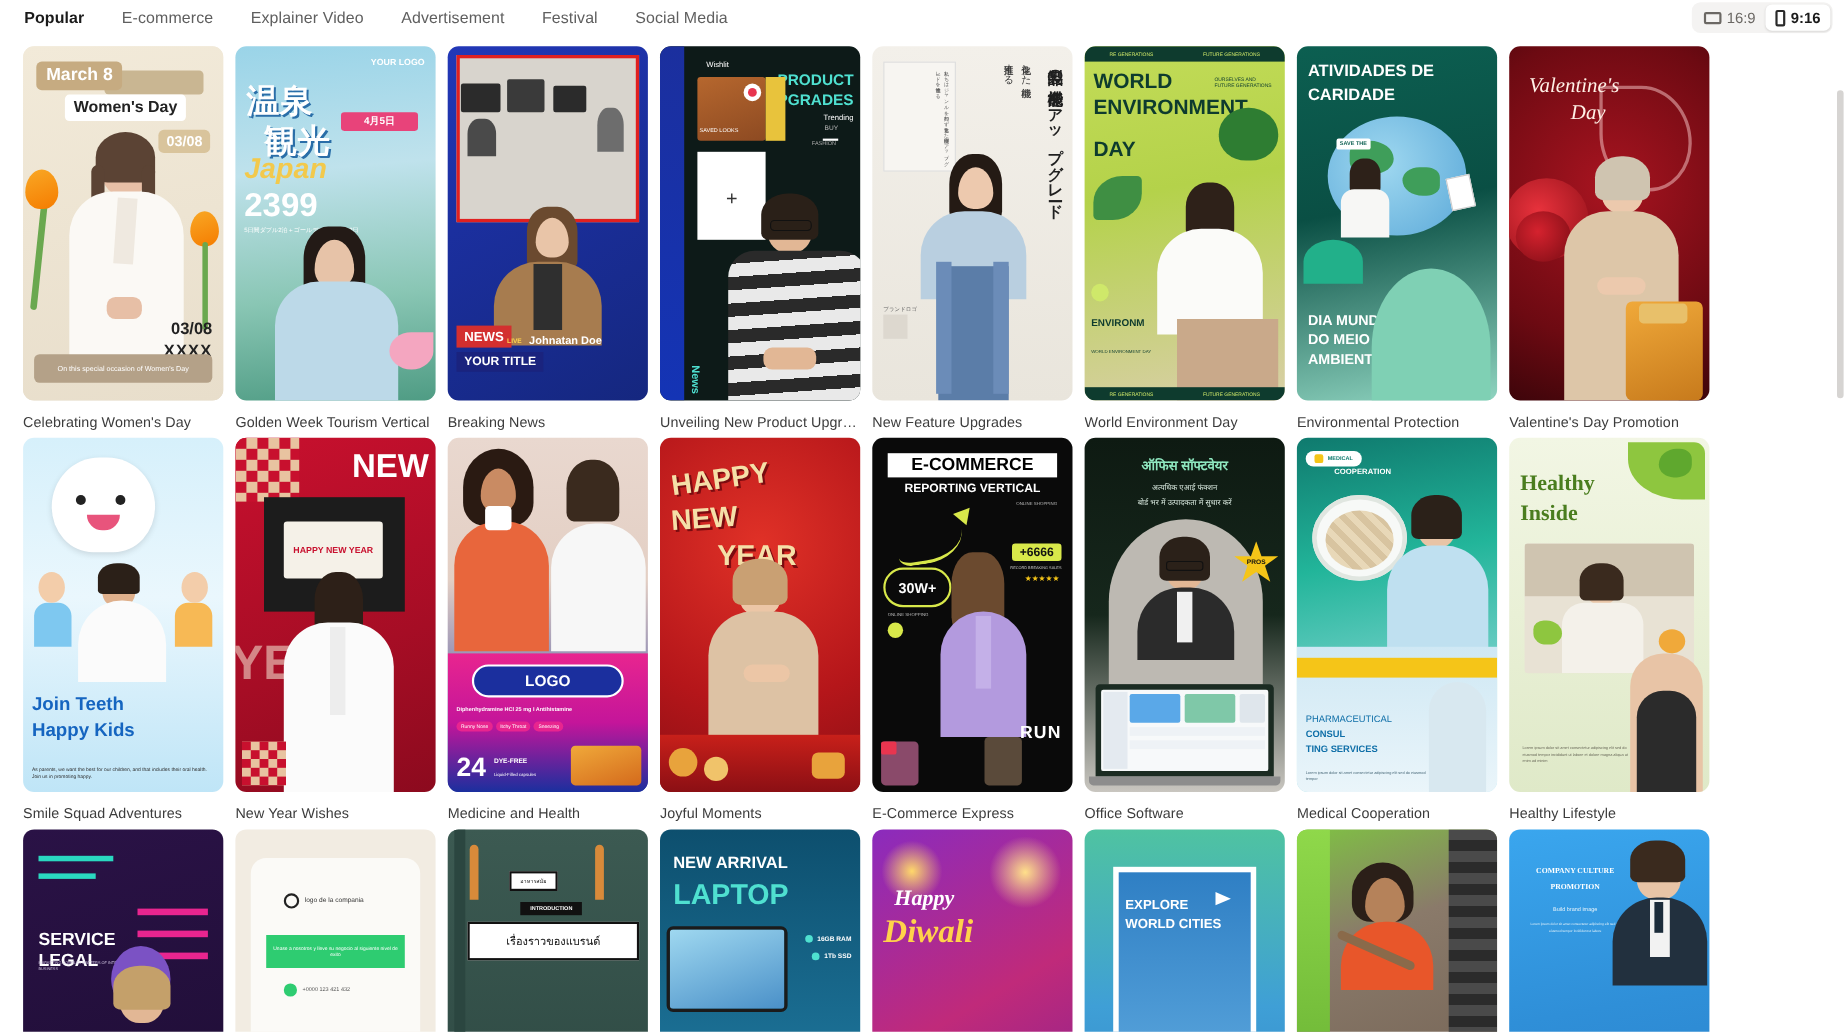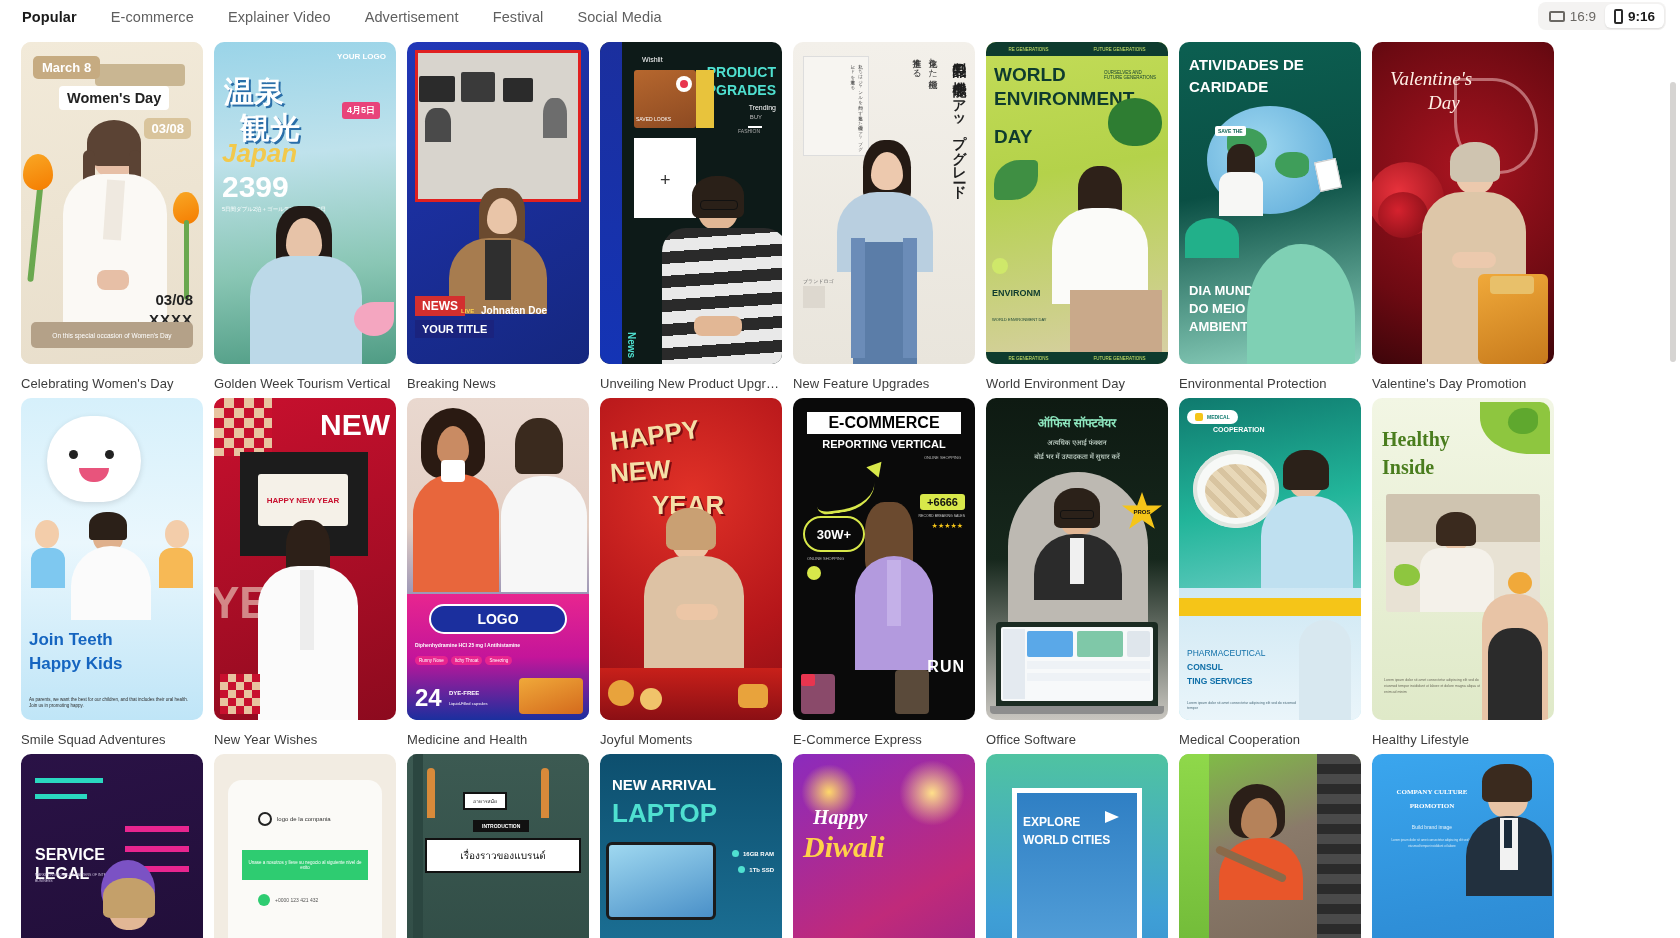--- a/index.html
+++ b/index.html
@@ -156,21 +156,21 @@
 
 <div class="grid-wrap">
   <div class="grid">
 
     <div class="row">
 
       <div class="cell">
         <div class="thumb c1">
           <div class="fill" style="background:linear-gradient(170deg,#f2ead9,#e8decb)"></div>
           <div class="bar" style="right:18px;top:22px;width:90px;height:22px;background:#c9b692;border-radius:4px;"></div>
-          <div class="pill" style="left:12px;top:14px;font-size:13px;padding:4px 9px;">March 8</div>
+          <div class="pill" style="left:12px;top:14px;font-size:16px;padding:4px 9px;">March 8</div>
           <div class="wh" style="left:38px;top:44px;font-size:14.5px;padding:4px 8px;">Women's Day</div>
           <div class="pill" style="right:12px;top:76px;font-size:13px;background:#d9c49c;">03/08</div>
 
           <div style="position:absolute;left:12px;top:130px;width:6px;height:110px;background:#6aa84f;border-radius:3px;transform:rotate(6deg);"></div>
           <div style="position:absolute;left:2px;top:112px;width:30px;height:36px;background:linear-gradient(160deg,#f9a825,#f57c00);border-radius:50% 50% 46% 46%/58% 58% 42% 42%;"></div>
           <div style="position:absolute;right:4px;top:150px;width:26px;height:32px;background:linear-gradient(160deg,#f9a825,#f57c00);border-radius:50% 50% 46% 46%/58% 58% 42% 42%;"></div>
           <div style="position:absolute;right:14px;top:178px;width:5px;height:80px;background:#6aa84f;border-radius:3px;"></div>
 
           <div class="ph" style="left:72px;top:84px;width:42px;height:52px;background:#e7bfa6;"></div>
           <div style="position:absolute;left:66px;top:78px;width:54px;height:46px;background:#5b4334;border-radius:50% 50% 20% 20%;"></div>
@@ -184,21 +184,21 @@
           <div style="position:absolute;left:10px;bottom:16px;right:10px;height:26px;background:#b4a188;border-radius:5px;color:#fff;font-size:6.5px;display:flex;align-items:center;justify-content:center;">On this special occasion of Women's Day</div>
         </div>
         <div class="caption">Celebrating Women's Day</div>
       </div>
 
       <div class="cell">
         <div class="thumb c2">
           <div style="position:absolute;right:10px;top:10px;font-size:8px;font-weight:bold;color:#fff;">YOUR LOGO</div>
           <div style="position:absolute;left:10px;top:30px;font-size:30px;font-weight:bold;color:#fff;text-shadow:2px 2px 0 #2a6ea8;">温泉</div>
           <div style="position:absolute;left:26px;top:66px;font-size:30px;font-weight:bold;color:#fff;text-shadow:2px 2px 0 #2a6ea8;">観光</div>
-          <div style="position:absolute;right:16px;top:60px;font-size:9px;font-weight:bold;color:#fff;background:#e8437a;padding:2px 5px;border-radius:3px;">4月5日</div>
+          <div style="position:absolute;right:16px;top:60px;font-size:9px;font-weight:bold;color:#fff;background:#e8437a;padding:2px 21px;border-radius:3px;">4月5日</div>
           <div style="position:absolute;left:8px;top:96px;font-size:26px;font-weight:bold;color:#f2c94c;font-style:italic;">Japan</div>
           <div style="position:absolute;left:8px;top:128px;font-size:30px;font-weight:bold;color:#fff;">2399</div>
           <div style="position:absolute;left:8px;top:164px;right:24px;font-size:5.5px;color:#fff;">5日間ダブル2泊＋ゴールデンウィーク2日</div>
           <div class="ph" style="left:70px;top:170px;width:40px;height:48px;background:#e7c3a8;"></div>
           <div style="position:absolute;left:62px;top:164px;width:56px;height:72px;background:#231a16;border-radius:40% 40% 10% 10%;"></div>
           <div class="ph" style="left:72px;top:176px;width:36px;height:44px;background:#e7c3a8;"></div>
           <div class="body" style="left:36px;top:214px;width:112px;height:110px;background:#bcd9e8;"></div>
           <div style="position:absolute;right:2px;bottom:28px;width:40px;height:34px;background:#f4a6c0;border-radius:50% 0 50% 50%;"></div>
         </div>
         <div class="caption">Golden Week Tourism Vertical</div>

